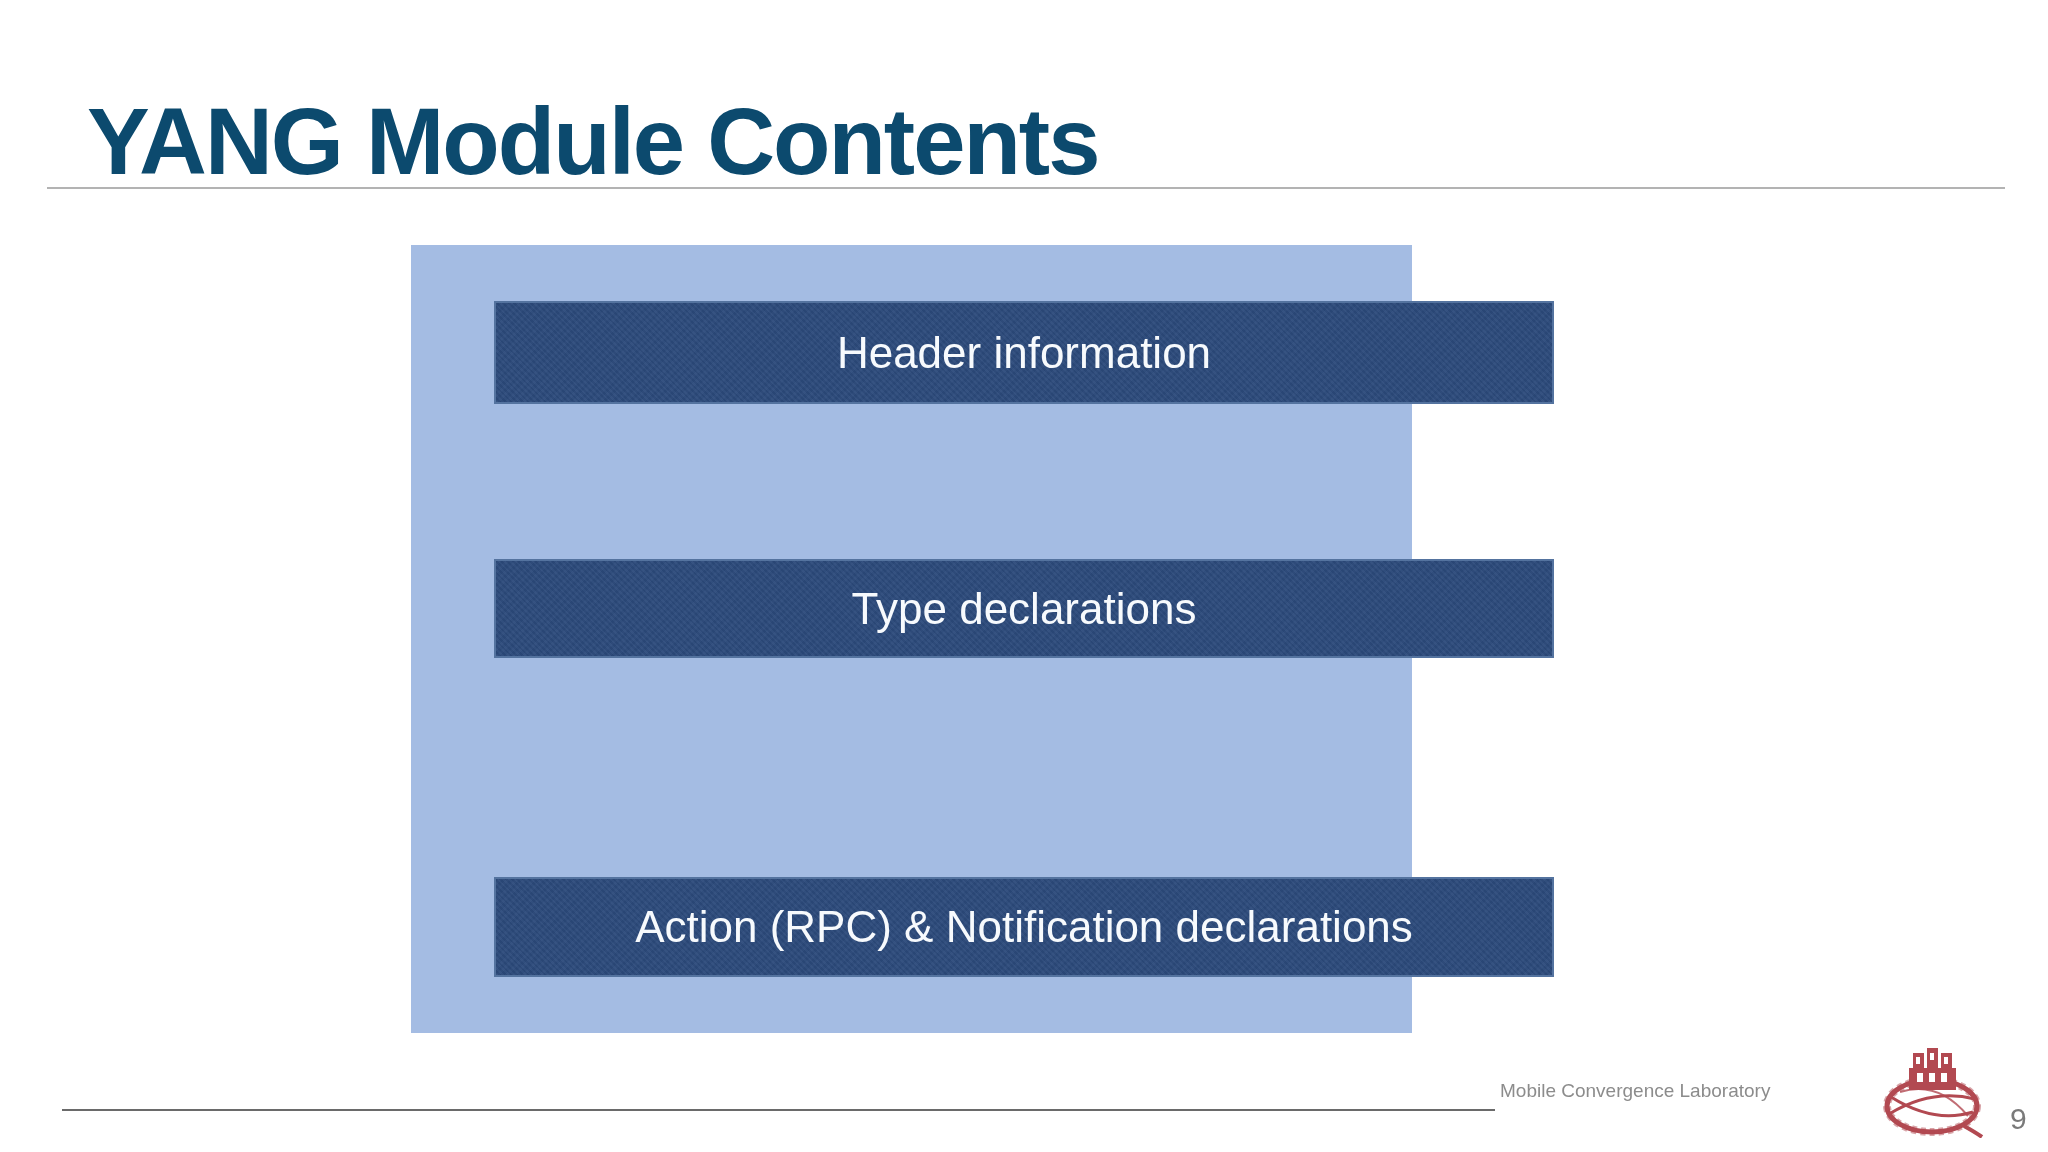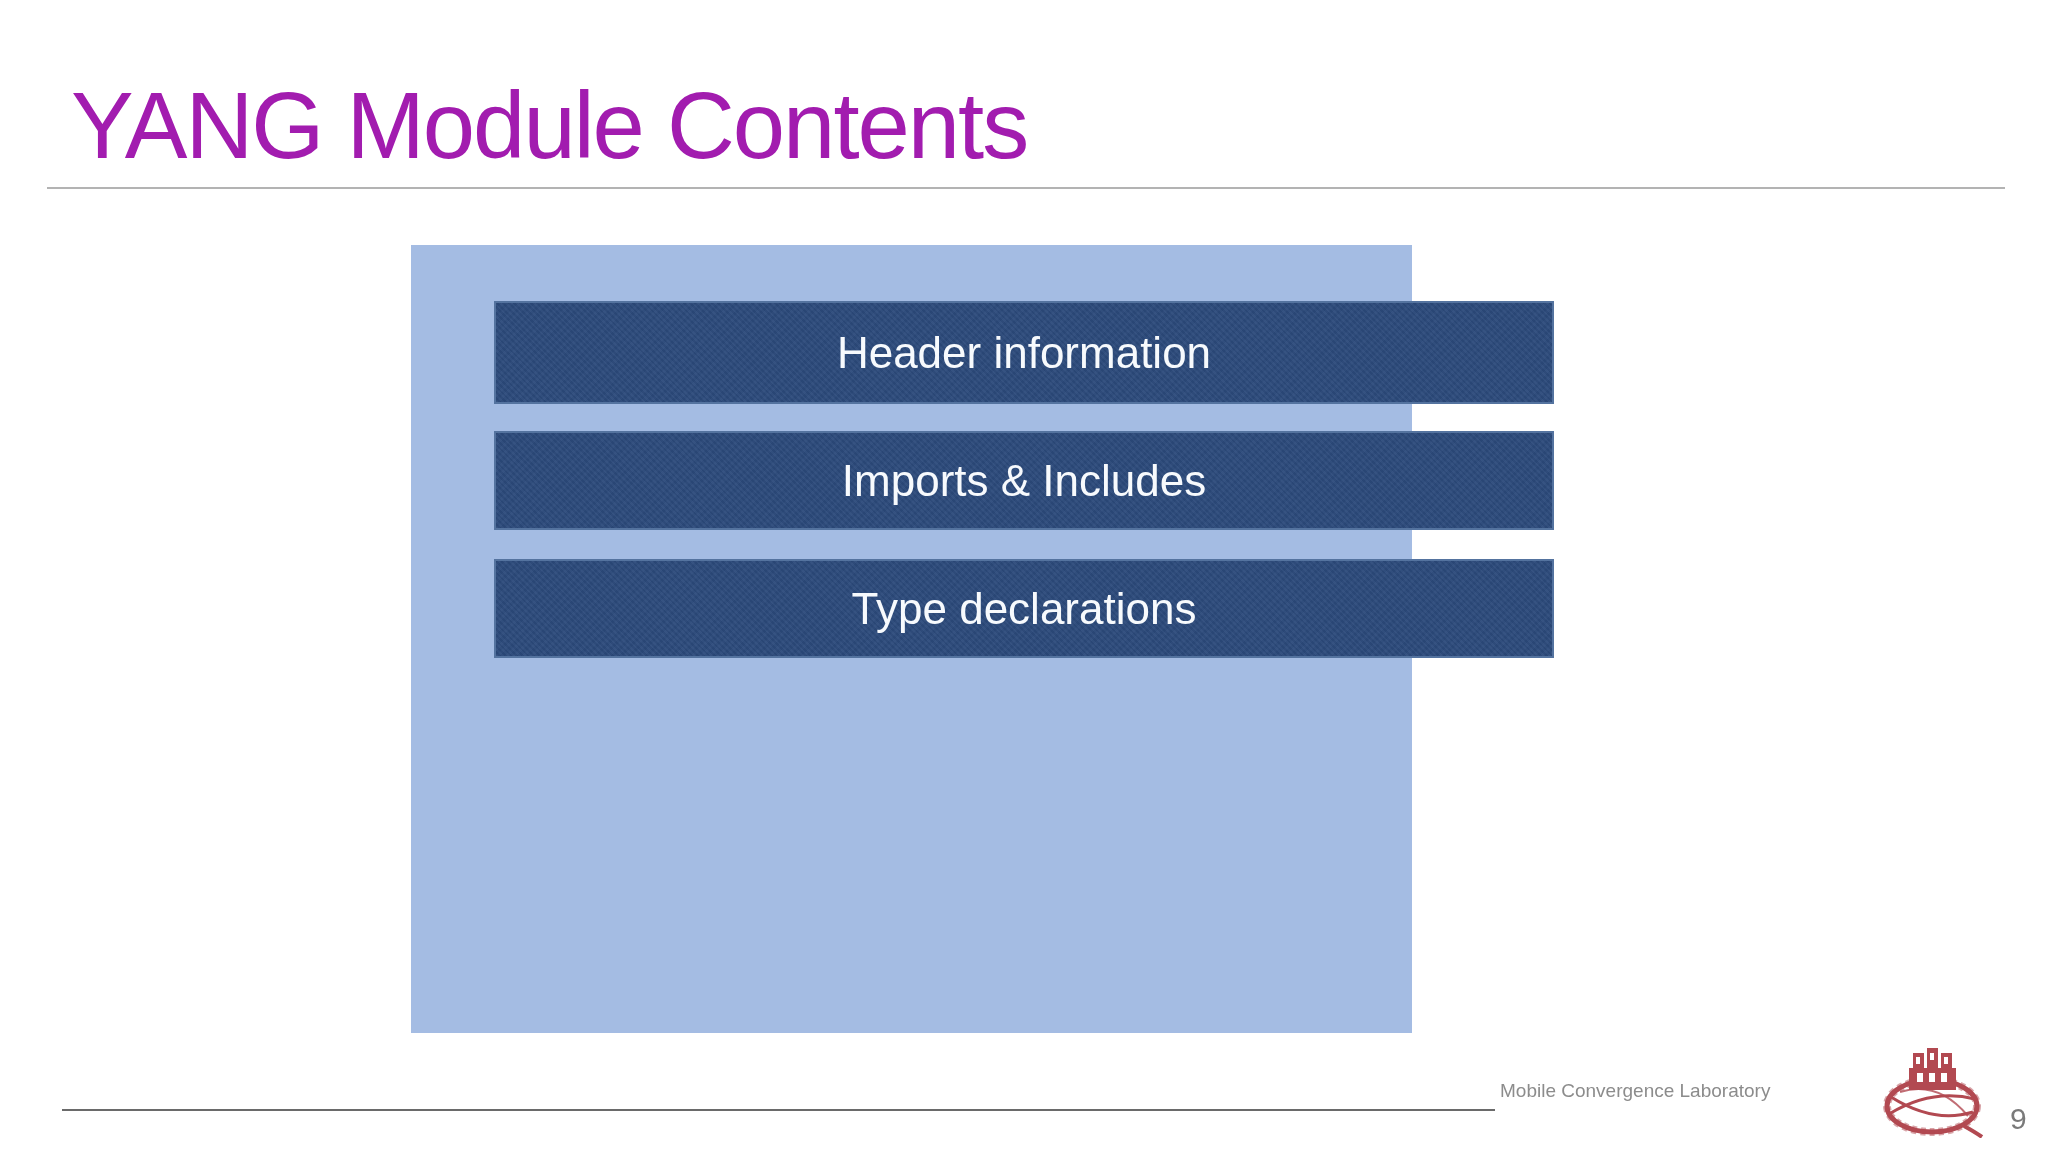--- a/index.html
+++ b/index.html
@@ -2,23 +2,23 @@
 <html><head>
 <meta charset="utf-8">
 <style>
   html,body{margin:0;padding:0;}
   body{
     width:2048px;height:1152px;position:relative;overflow:hidden;
     background:#ffffff;
     font-family:"Liberation Sans", sans-serif;
   }
   .title{
-    position:absolute;left:71px;top:72px;margin:0;
-    font-size:94px;font-weight:400;letter-spacing:-2px;
-    line-height:1.15;color:#a21caf;white-space:nowrap;
+    position:absolute;left:71px;top:72px;margin:16px;
+    font-size:94px;font-weight:700;letter-spacing:-2px;
+    line-height:1.15;color:#0c4a6e;white-space:nowrap;
   }
   .title-rule{
     position:absolute;left:47px;top:187px;width:1958px;height:2px;
     background:#b3b3b3;
   }
   .diagram{
     position:absolute;left:411px;top:245px;width:1001px;height:788px;
     background:#a4bce3;
   }
   .dbox{
@@ -58,25 +58,25 @@
 
 <div class="slide">
 
   <h1 class="title">YANG Module Contents</h1>
   <div class="title-rule"></div>
 
   <div class="diagram">
     <div class="dbox b1">
       <span>Header information</span>
     </div>
-    <div class="dbox b2">
-      <span>Imports &amp; Includes</span>
-    </div>
     <div class="dbox b3">
       <span>Type declarations</span>
+    </div>
+    <div class="dbox b5">
+      <span>Action (RPC) &amp; Notification declarations</span>
     </div>
   </div>
 
   <div class="footer-rule"></div>
   <div class="lab">Mobile Convergence Laboratory</div>
 
   <svg class="logo" viewBox="0 0 104 94" xmlns="http://www.w3.org/2000/svg" aria-hidden="true">
     <g fill="none" stroke="#b24951">
       <ellipse cx="52" cy="62" rx="45" ry="26" stroke-width="5"></ellipse>
       <ellipse cx="52" cy="62" rx="45" ry="26" stroke-width="8" stroke-dasharray="5 4" opacity="0.5"></ellipse>

